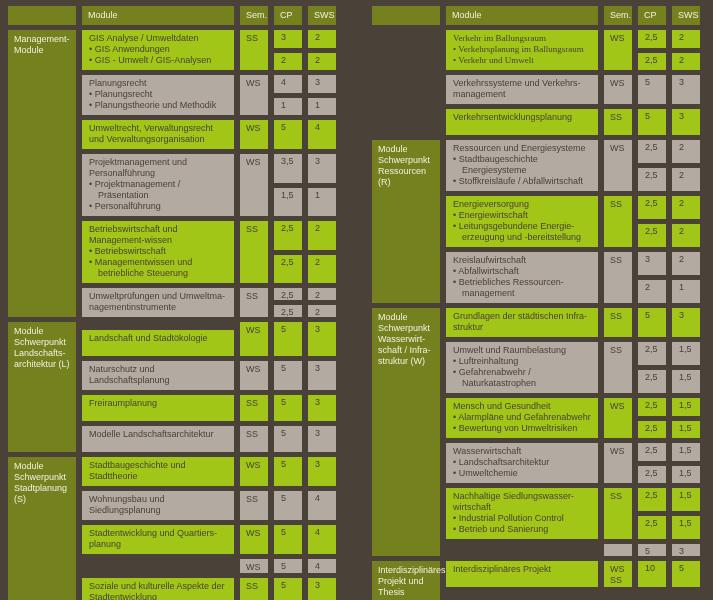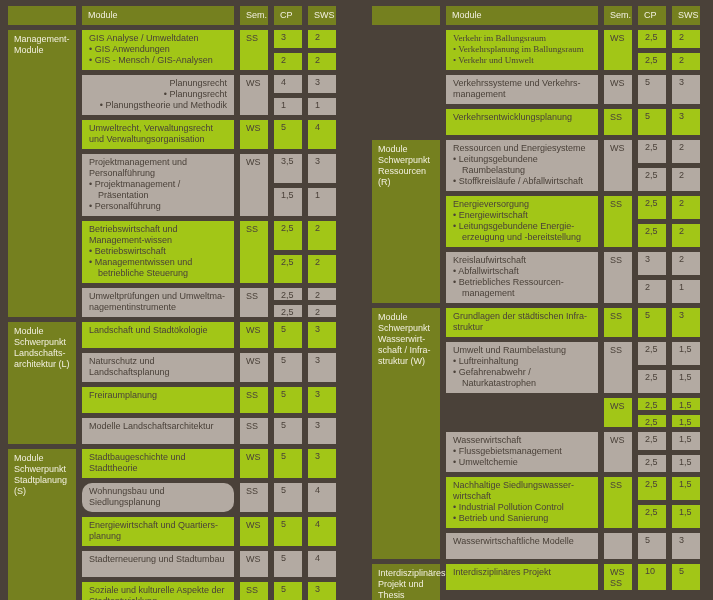--- a/index.html
+++ b/index.html
@@ -38,32 +38,32 @@
   <div class="table">
       <div class="cell olive head" style="grid-area: 1 / 1;"></div>
       <div class="cell olive head" style="grid-area: 1 / 2;">Module</div>
       <div class="cell olive head" style="grid-area: 1 / 3;">Sem.</div>
       <div class="cell olive head" style="grid-area: 1 / 4;">CP</div>
       <div class="cell olive head" style="grid-area: 1 / 5;">SWS</div>
       <div class="cell olive category" style="grid-area: 2 / 1 / span 6;">Management-Module</div>
       <div class="cell module-cell green" style="grid-row: 2;">
         <div class="module-title">GIS Analyse / Umweltdaten</div>
         <div class="sub">GIS Anwendungen</div>
-        <div class="sub">GIS - Mensch / GIS-Analysen</div>
+        <div class="sub">GIS - Umwelt / GIS-Analysen</div>
       </div>
       <div class="cell sem-cell green" style="grid-row: 2;">SS</div>
       <div class="valstack cp" style="grid-row: 2;">
         <div class="cell valcell green">3</div>
         <div class="cell valcell green">2</div>
       </div>
       <div class="valstack sws" style="grid-row: 2;">
         <div class="cell valcell green">2</div>
         <div class="cell valcell green">2</div>
       </div>
-      <div class="cell module-cell gray" style="grid-row: 3; text-align: right;">
+      <div class="cell module-cell gray" style="grid-row: 3;">
         <div class="module-title">Planungsrecht</div>
         <div class="sub">Planungsrecht</div>
         <div class="sub">Planungstheorie und Methodik</div>
       </div>
       <div class="cell sem-cell gray" style="grid-row: 3;">WS</div>
       <div class="valstack cp" style="grid-row: 3;">
         <div class="cell valcell gray">4</div>
         <div class="cell valcell gray">1</div>
       </div>
       <div class="valstack sws" style="grid-row: 3;">
@@ -114,21 +114,21 @@
       <div class="cell sem-cell gray" style="grid-row: 7;">SS</div>
       <div class="valstack cp" style="grid-row: 7;">
         <div class="cell valcell gray">2,5</div>
         <div class="cell valcell gray">2,5</div>
       </div>
       <div class="valstack sws" style="grid-row: 7;">
         <div class="cell valcell gray">2</div>
         <div class="cell valcell gray">2</div>
       </div>
       <div class="cell olive category" style="grid-area: 8 / 1 / span 4;">Module Schwerpunkt Landschafts-architektur (L)</div>
-      <div class="cell module-cell green" style="grid-row: 8;">
+      <div class="cell module-cell green" style="grid-row: 8; margin-top: 8px;">
         <div class="module-title">Landschaft und Stadtökologie</div>
       </div>
       <div class="cell sem-cell green" style="grid-row: 8;">WS</div>
       <div class="valstack cp" style="grid-row: 8;">
         <div class="cell valcell green">5</div>
       </div>
       <div class="valstack sws" style="grid-row: 8;">
         <div class="cell valcell green">3</div>
       </div>
       <div class="cell module-cell gray" style="grid-row: 9;">
@@ -165,42 +165,39 @@
       <div class="cell module-cell green" style="grid-row: 12;">
         <div class="module-title">Stadtbaugeschichte und Stadttheorie</div>
       </div>
       <div class="cell sem-cell green" style="grid-row: 12;">WS</div>
       <div class="valstack cp" style="grid-row: 12;">
         <div class="cell valcell green">5</div>
       </div>
       <div class="valstack sws" style="grid-row: 12;">
         <div class="cell valcell green">3</div>
       </div>
-      <div class="cell module-cell gray" style="grid-row: 13; border-radius: 10px;">
+      <div class="cell module-cell gray" style="grid-row: 13;">
         <div class="module-title">Wohnungsbau und Siedlungsplanung</div>
       </div>
       <div class="cell sem-cell gray" style="grid-row: 13;">SS</div>
       <div class="valstack cp" style="grid-row: 13;">
         <div class="cell valcell gray">5</div>
       </div>
       <div class="valstack sws" style="grid-row: 13;">
         <div class="cell valcell gray">4</div>
       </div>
       <div class="cell module-cell green" style="grid-row: 14;">
-        <div class="module-title">Energiewirtschaft und Quartiers-planung</div>
+        <div class="module-title">Stadtentwicklung und Quartiers-planung</div>
       </div>
       <div class="cell sem-cell green" style="grid-row: 14;">WS</div>
       <div class="valstack cp" style="grid-row: 14;">
         <div class="cell valcell green">5</div>
       </div>
       <div class="valstack sws" style="grid-row: 14;">
         <div class="cell valcell green">4</div>
-      </div>
-      <div class="cell module-cell gray" style="grid-row: 15;">
-        <div class="module-title">Stadterneuerung und Stadtumbau</div>
       </div>
       <div class="cell sem-cell gray" style="grid-row: 15;">WS</div>
       <div class="valstack cp" style="grid-row: 15;">
         <div class="cell valcell gray">5</div>
       </div>
       <div class="valstack sws" style="grid-row: 15;">
         <div class="cell valcell gray">4</div>
       </div>
       <div class="cell module-cell green" style="grid-row: 16;">
         <div class="module-title">Soziale und kulturelle Aspekte der Stadtentwicklung</div>
@@ -249,21 +246,21 @@
       <div class="cell sem-cell green" style="grid-row: 4;">SS</div>
       <div class="valstack cp" style="grid-row: 4;">
         <div class="cell valcell green">5</div>
       </div>
       <div class="valstack sws" style="grid-row: 4;">
         <div class="cell valcell green">3</div>
       </div>
       <div class="cell olive category" style="grid-area: 5 / 1 / span 3;">Module Schwerpunkt Ressourcen (R)</div>
       <div class="cell module-cell gray" style="grid-row: 5;">
         <div class="module-title">Ressourcen und Energiesysteme</div>
-        <div class="sub">Leitungsgebundene Raumbelastung</div>
+        <div class="sub">Stadtbaugeschichte Energiesysteme</div>
         <div class="sub">Stoffkreisläufe / Abfallwirtschaft</div>
       </div>
       <div class="cell sem-cell gray" style="grid-row: 5;">WS</div>
       <div class="valstack cp" style="grid-row: 5;">
         <div class="cell valcell gray">2,5</div>
         <div class="cell valcell gray">2,5</div>
       </div>
       <div class="valstack sws" style="grid-row: 5;">
         <div class="cell valcell gray">2</div>
         <div class="cell valcell gray">2</div>
@@ -314,32 +311,37 @@
       </div>
       <div class="cell sem-cell gray" style="grid-row: 9;">SS</div>
       <div class="valstack cp" style="grid-row: 9;">
         <div class="cell valcell gray">2,5</div>
         <div class="cell valcell gray">2,5</div>
       </div>
       <div class="valstack sws" style="grid-row: 9;">
         <div class="cell valcell gray">1,5</div>
         <div class="cell valcell gray">1,5</div>
       </div>
+      <div class="cell module-cell green" style="grid-row: 10;">
+        <div class="module-title">Mensch und Gesundheit</div>
+        <div class="sub">Alarmpläne und Gefahrenabwehr</div>
+        <div class="sub">Bewertung von Umweltrisiken</div>
+      </div>
       <div class="cell sem-cell green" style="grid-row: 10;">WS</div>
       <div class="valstack cp" style="grid-row: 10;">
         <div class="cell valcell green">2,5</div>
         <div class="cell valcell green">2,5</div>
       </div>
       <div class="valstack sws" style="grid-row: 10;">
         <div class="cell valcell green">1,5</div>
         <div class="cell valcell green">1,5</div>
       </div>
       <div class="cell module-cell gray" style="grid-row: 11;">
         <div class="module-title">Wasserwirtschaft</div>
-        <div class="sub">Flussgebietsmanagement</div>
+        <div class="sub">Landschaftsarchitektur</div>
         <div class="sub">Umweltchemie</div>
       </div>
       <div class="cell sem-cell gray" style="grid-row: 11;">WS</div>
       <div class="valstack cp" style="grid-row: 11;">
         <div class="cell valcell gray">2,5</div>
         <div class="cell valcell gray">2,5</div>
       </div>
       <div class="valstack sws" style="grid-row: 11;">
         <div class="cell valcell gray">1,5</div>
         <div class="cell valcell gray">1,5</div>
@@ -351,23 +353,20 @@
       </div>
       <div class="cell sem-cell green" style="grid-row: 12;">SS</div>
       <div class="valstack cp" style="grid-row: 12;">
         <div class="cell valcell green">2,5</div>
         <div class="cell valcell green">2,5</div>
       </div>
       <div class="valstack sws" style="grid-row: 12;">
         <div class="cell valcell green">1,5</div>
         <div class="cell valcell green">1,5</div>
       </div>
-      <div class="cell module-cell gray" style="grid-row: 13;">
-        <div class="module-title">Wasserwirtschaftliche Modelle</div>
-      </div>
       <div class="cell sem-cell gray" style="grid-row: 13;"></div>
       <div class="valstack cp" style="grid-row: 13;">
         <div class="cell valcell gray">5</div>
       </div>
       <div class="valstack sws" style="grid-row: 13;">
         <div class="cell valcell gray">3</div>
       </div>
       <div class="cell olive category" style="grid-area: 14 / 1 / span 2;">Interdisziplinäres Projekt und Thesis</div>
       <div class="cell module-cell green" style="grid-row: 14;">
         <div class="module-title">Interdisziplinäres Projekt</div>

